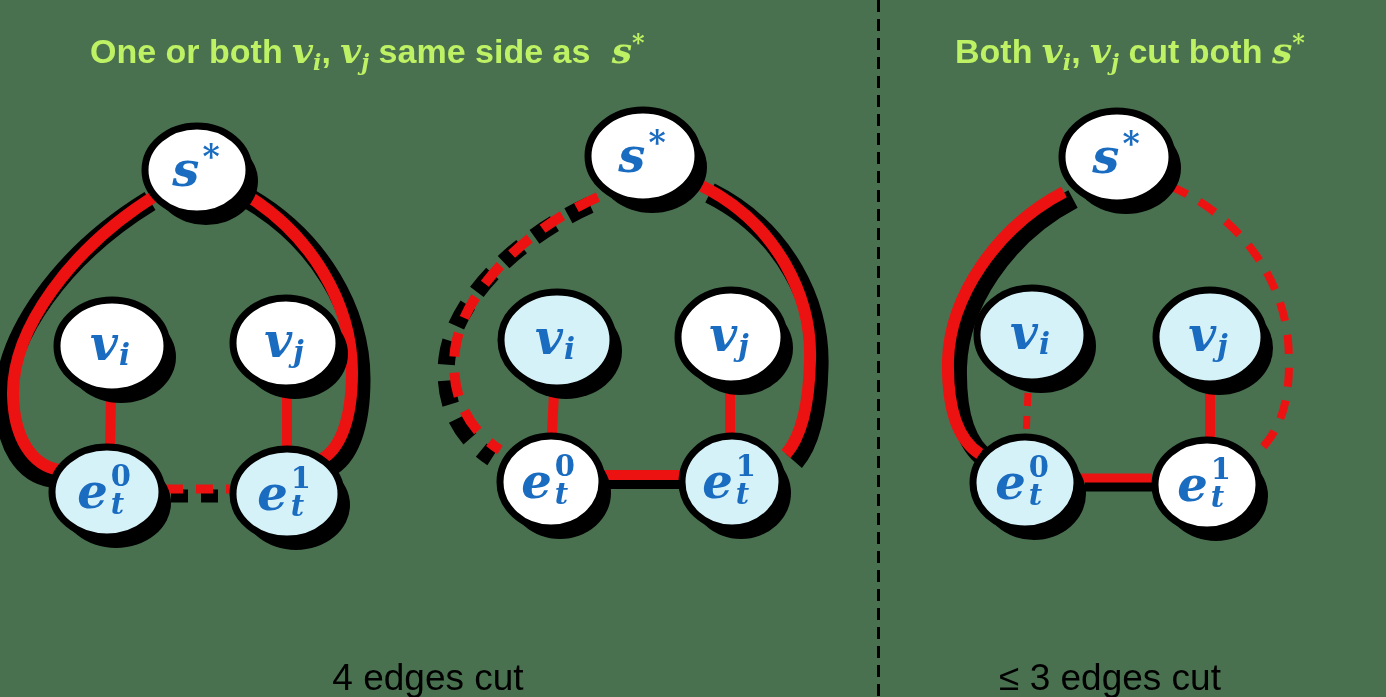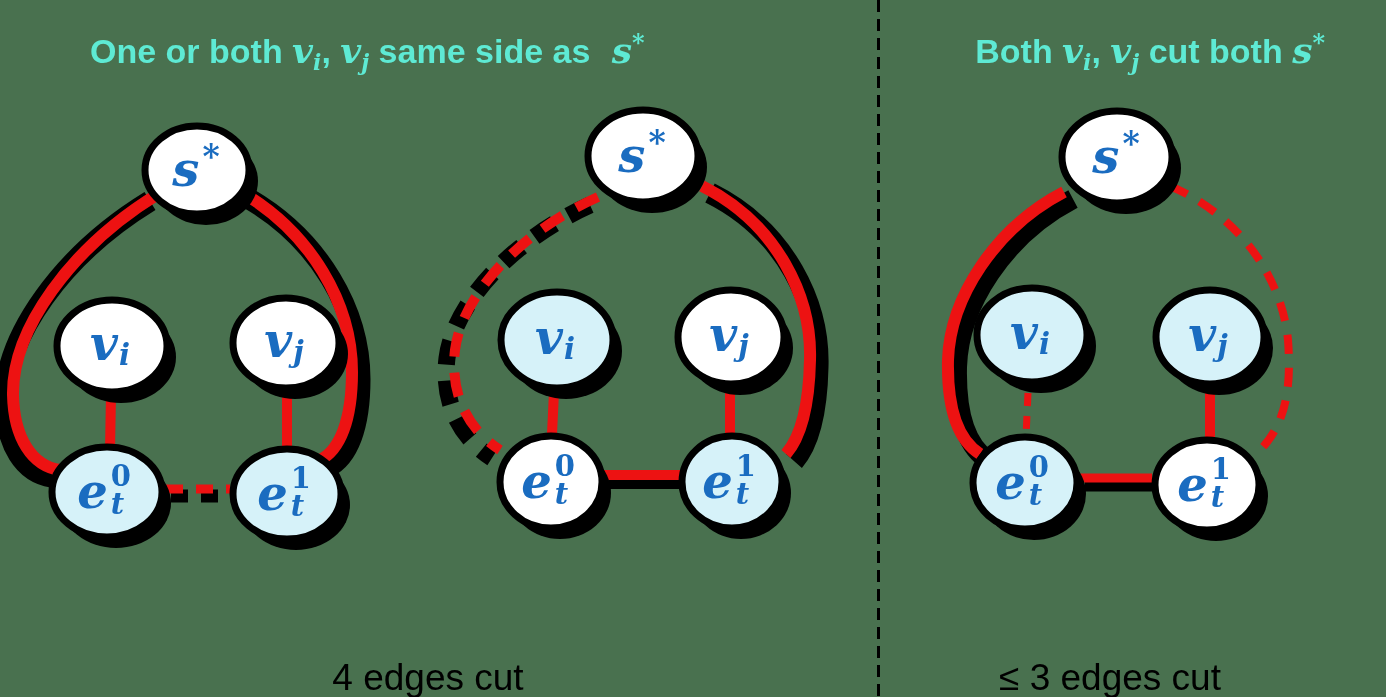--- a/index.html
+++ b/index.html
@@ -7,24 +7,24 @@
     width:1386px;height:697px;
     background:#49714F;
     position:relative;
     overflow:hidden;
     font-family:"Liberation Sans", sans-serif;
   }
   .layer{position:absolute;left:0;top:0;}
   
   .title{
     position:absolute;
-    color:#5eead4;
+    color:#bef264;
     font-weight:700;
     font-size:34px;
-    text-align:right;
+    text-align:left;
     white-space:pre;
     letter-spacing:0px;
   }
   .title .math{
     font-family:"DejaVu Serif", serif;
     font-style:italic;
     font-weight:700;
     font-size:36px;
   }
   .title .msub{

